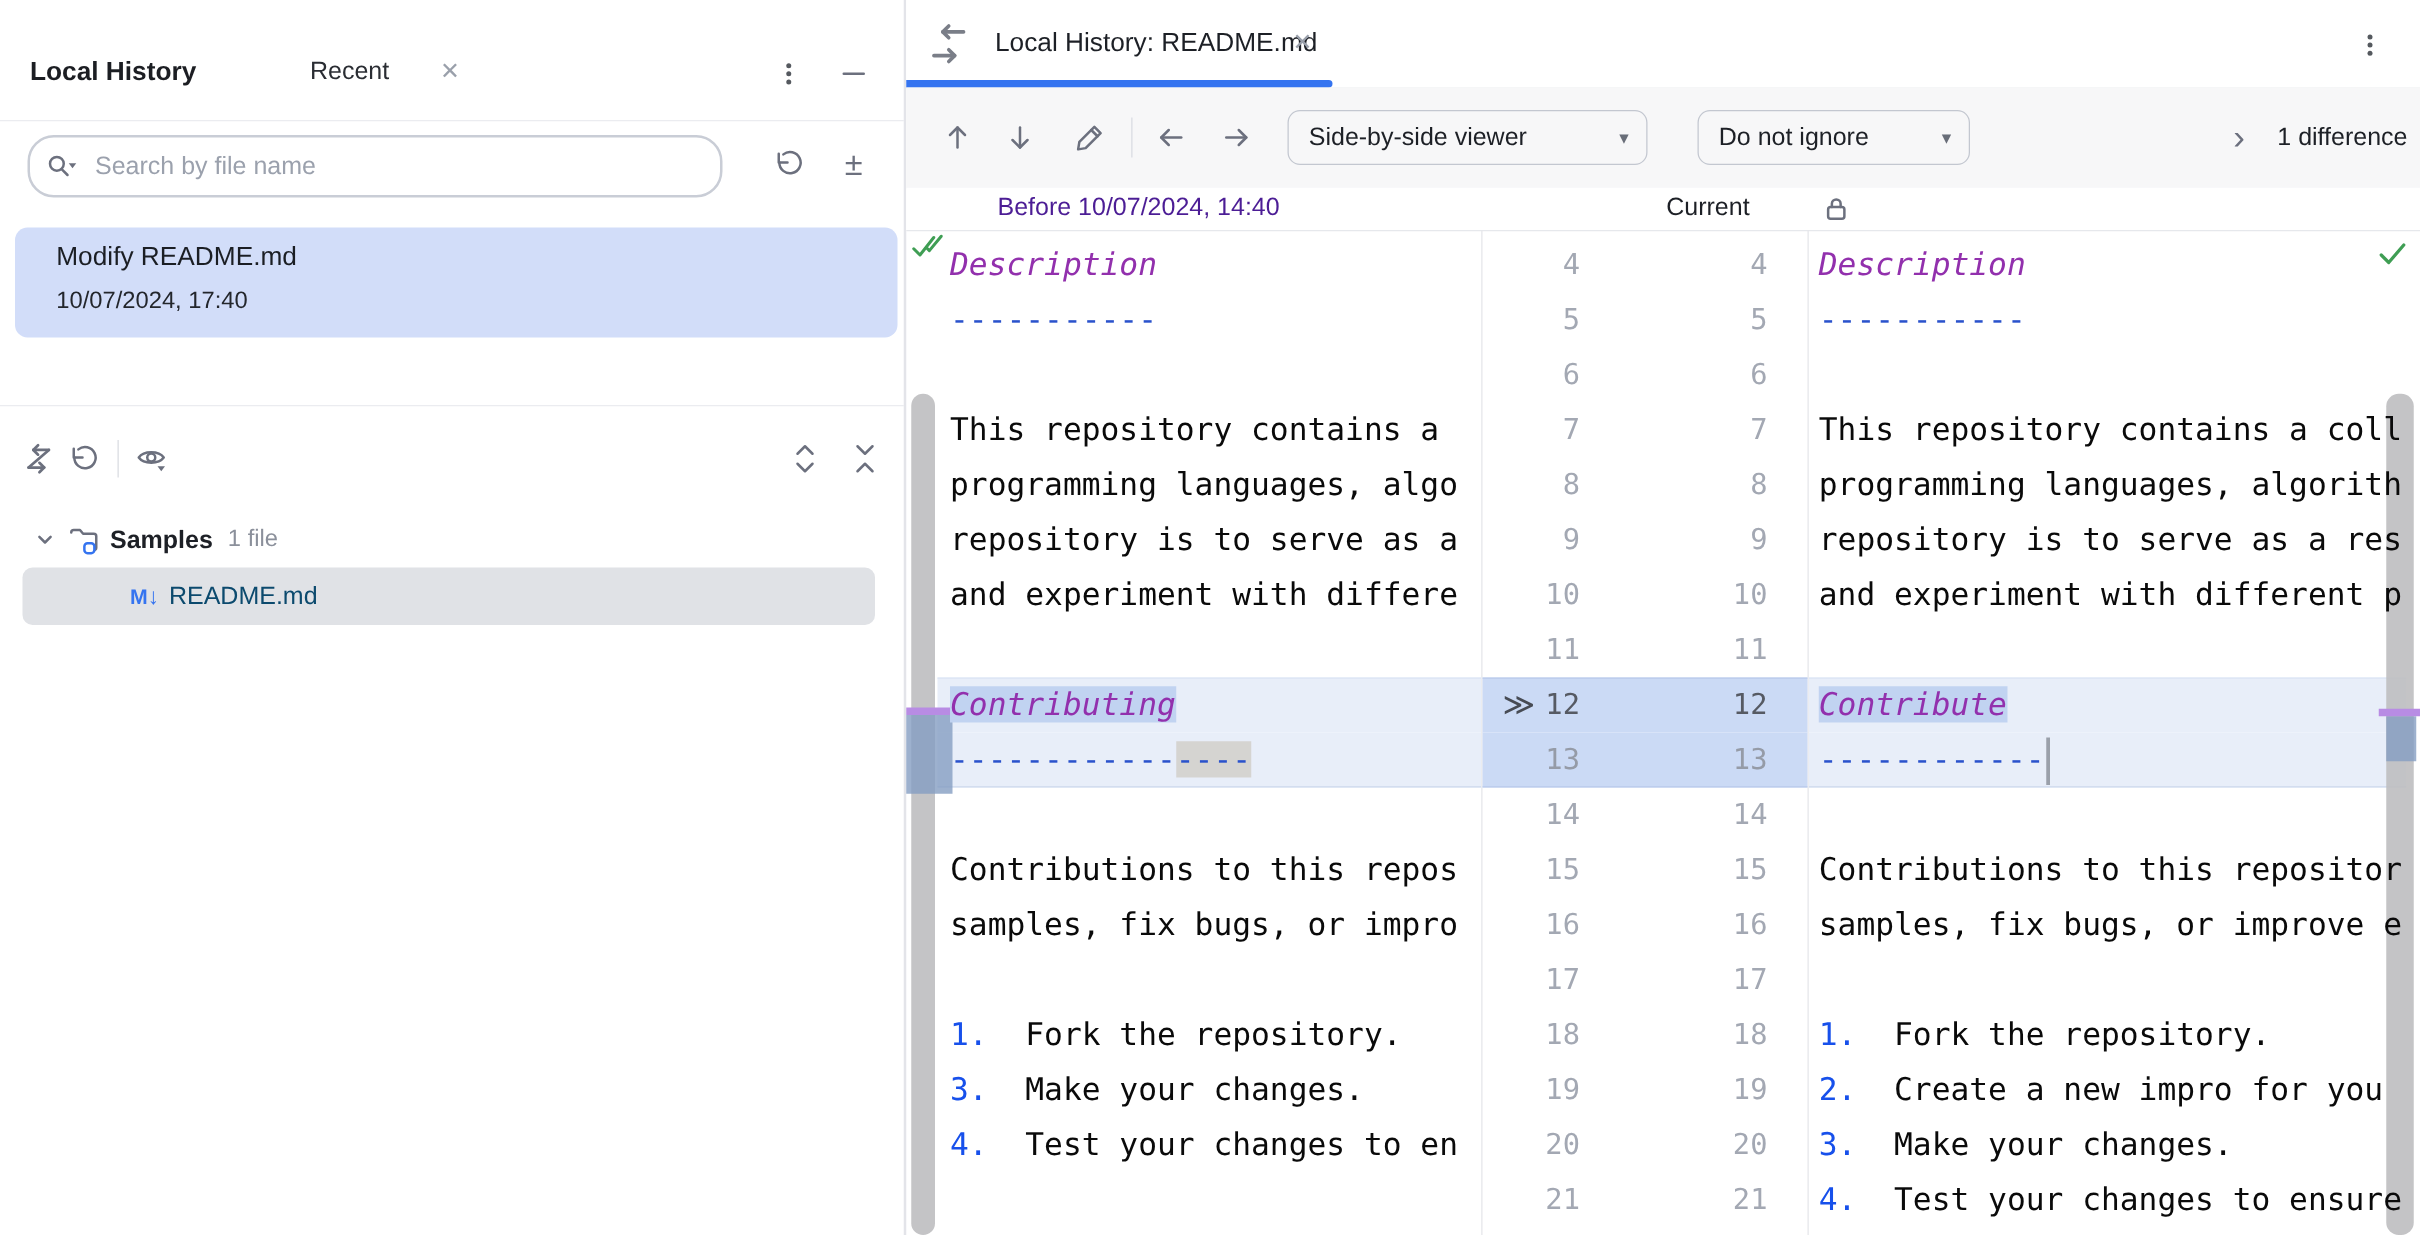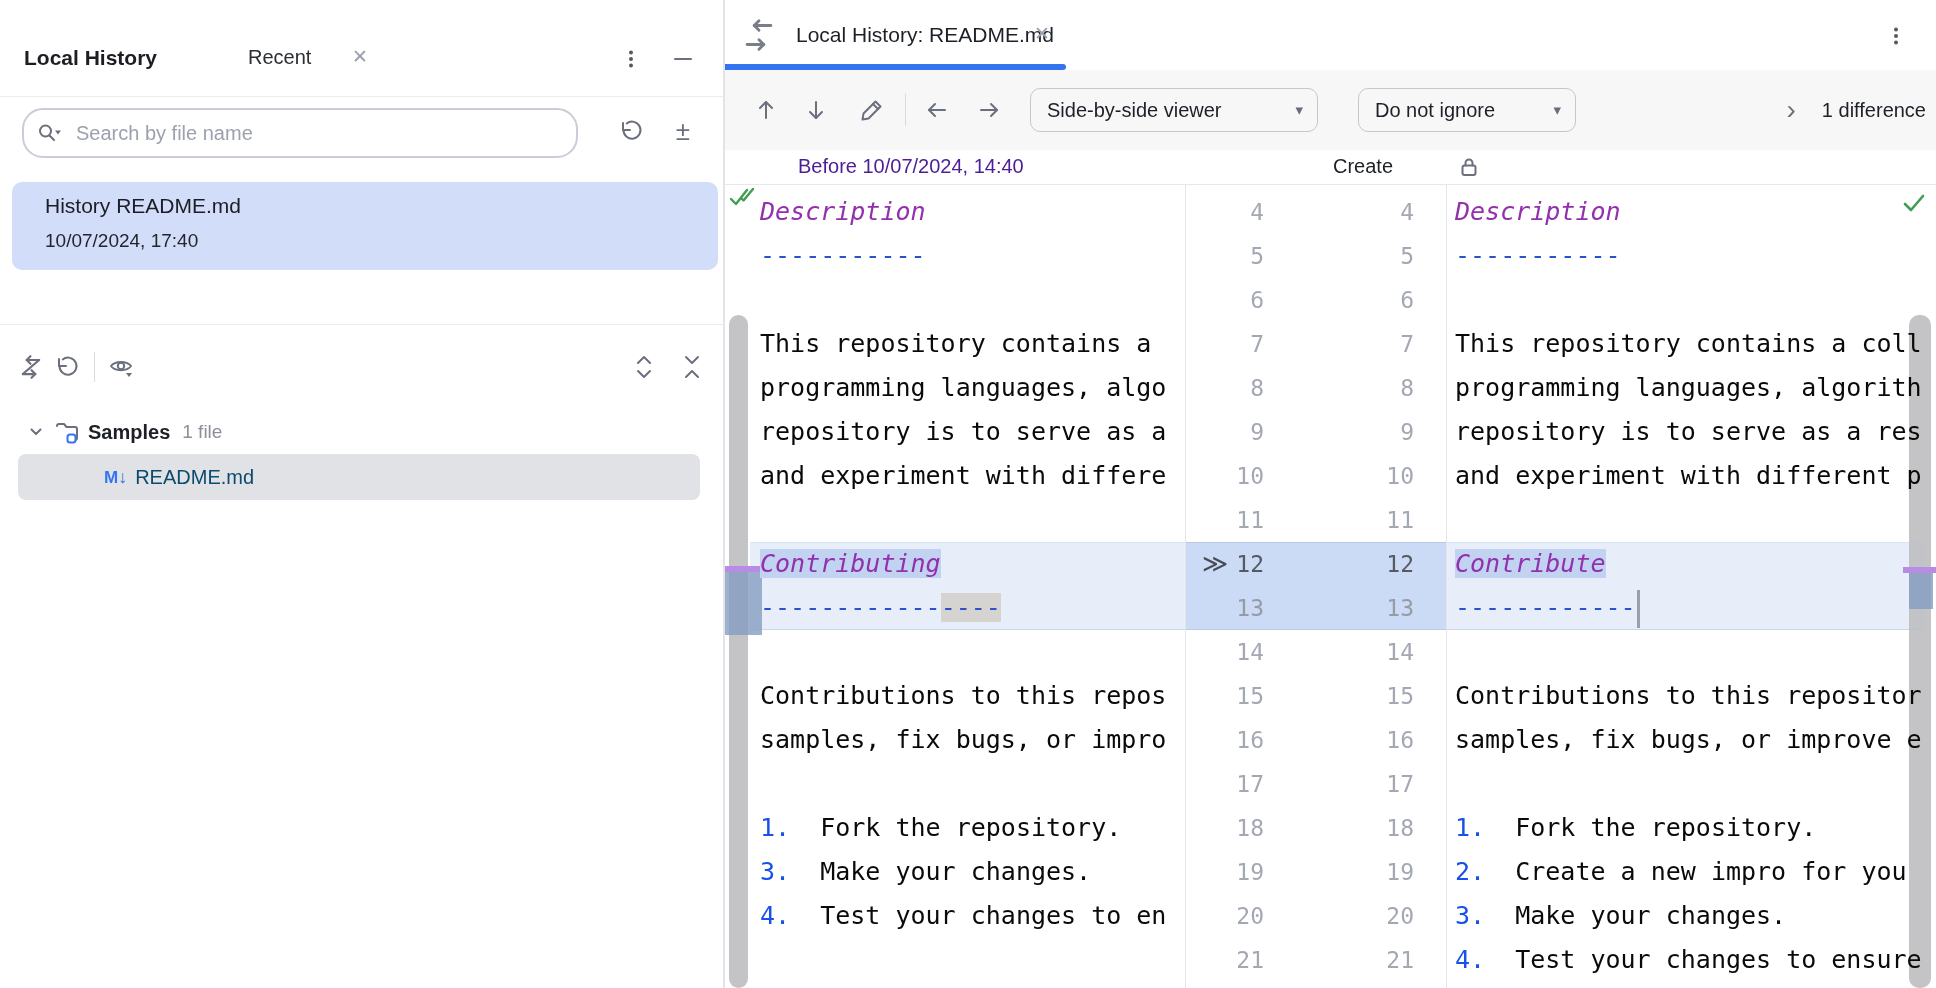--- a/index.html
+++ b/index.html
@@ -120,21 +120,21 @@
       <svg width="26" height="26" viewBox="0 0 26 26">
           <path class="icon-stroke" d="M5 5 v7 h7"></path>
           <path class="icon-stroke" d="M5.5 12 a 8.5 8.5 0 1 0 3.2 -6.5"></path>
         </svg>
     </div>
     <div class="abs glyph-btn" style="left:666px;top:92px;font-size:26px;color:#6c707e;">
       <span>±</span>
     </div>
 
     <div class="hist-item abs">
-      <span class="hist-title">History README.md</span>
+      <span class="hist-title">Modify README.md</span>
       <span class="hist-date">10/07/2024, 17:40</span>
     </div>
 
     <div class="lp-divider2 abs"></div>
 
     <div class="abs" style="left:0;top:302px;width:723px;height:86px;display:flex;align-items:center;">
       <div class="glyph-btn" style="margin-left:14px;">
         <svg width="26" height="26" viewBox="0 0 24 24">
             <g class="icon-stroke">
               <path d="M19.5 5.5 H8"></path>
@@ -287,21 +287,21 @@
     <span class="abs" style="left:734px;top:6px;">
       <svg width="20" height="22" viewBox="0 0 20 22">
           <g class="icon-stroke" stroke-width="1.8">
             <rect x="3.5" y="9.5" width="13" height="9.5" rx="2"></rect>
             <path d="M6.5 9.5 V7 a3.5 3.5 0 0 1 7 0 v2.5"></path>
           </g>
         </svg>
     </span>
   </div>
   <span class="before-label abs">Before 10/07/2024, 14:40</span>
-  <span class="current-label abs">Create</span>
+  <span class="current-label abs">Current</span>
 
   <div id="pane-left" class="pane abs">
       <div class="row"><span class="seg-heading">Description</span></div>
       <div class="row"><span class="seg-dash">-----------</span></div>
       <div class="row"></div>
       <div class="row"><span class="seg-plain">This repository contains a</span></div>
       <div class="row"><span class="seg-plain">programming languages, algo</span></div>
       <div class="row"><span class="seg-plain">repository is to serve as a</span></div>
       <div class="row"><span class="seg-plain">and experiment with differe</span></div>
       <div class="row"></div>

